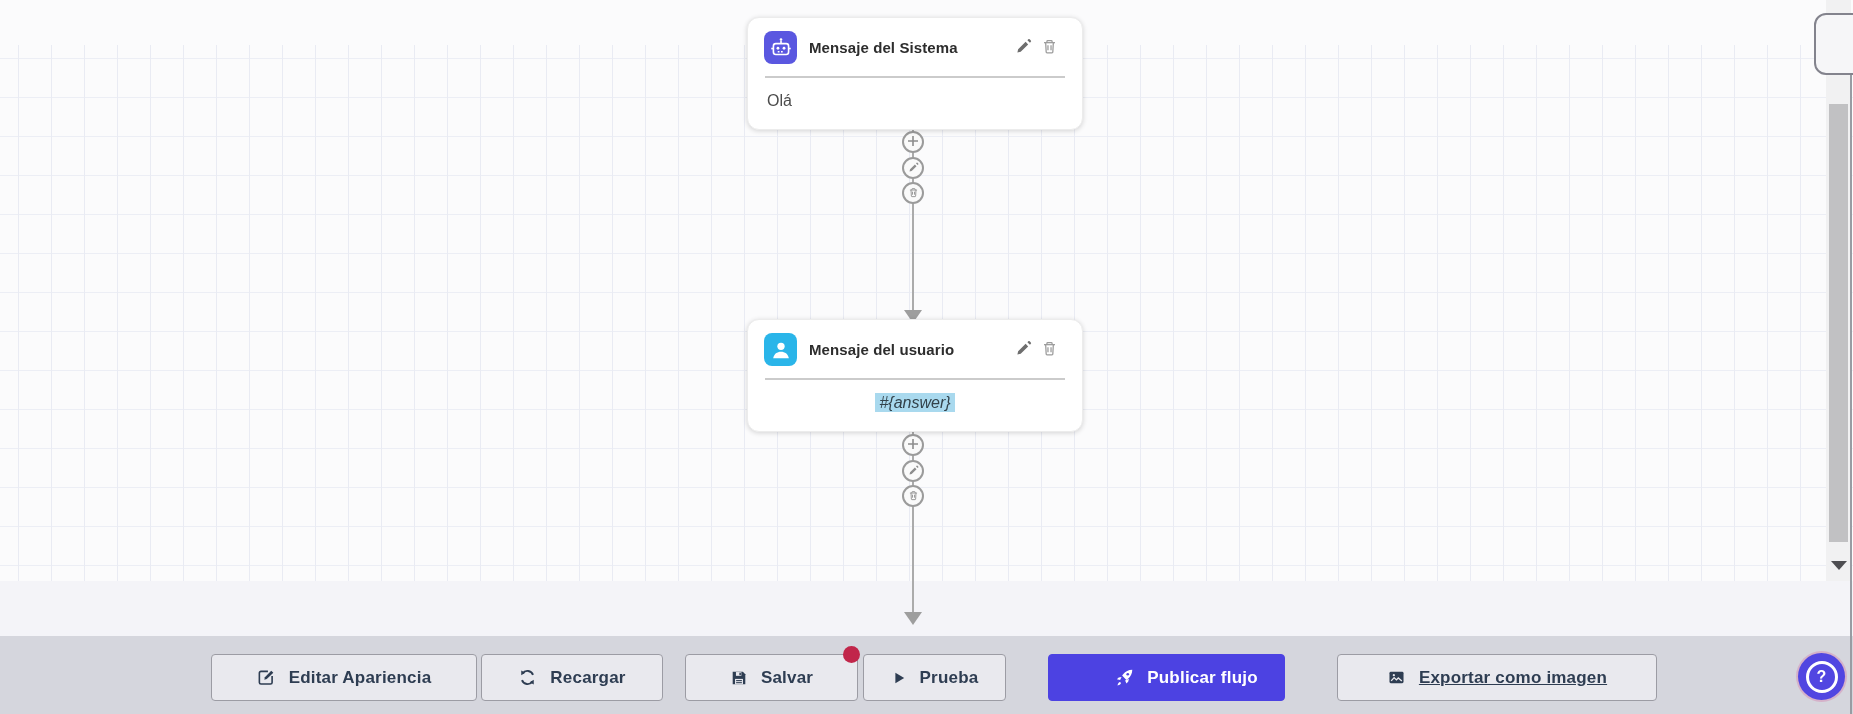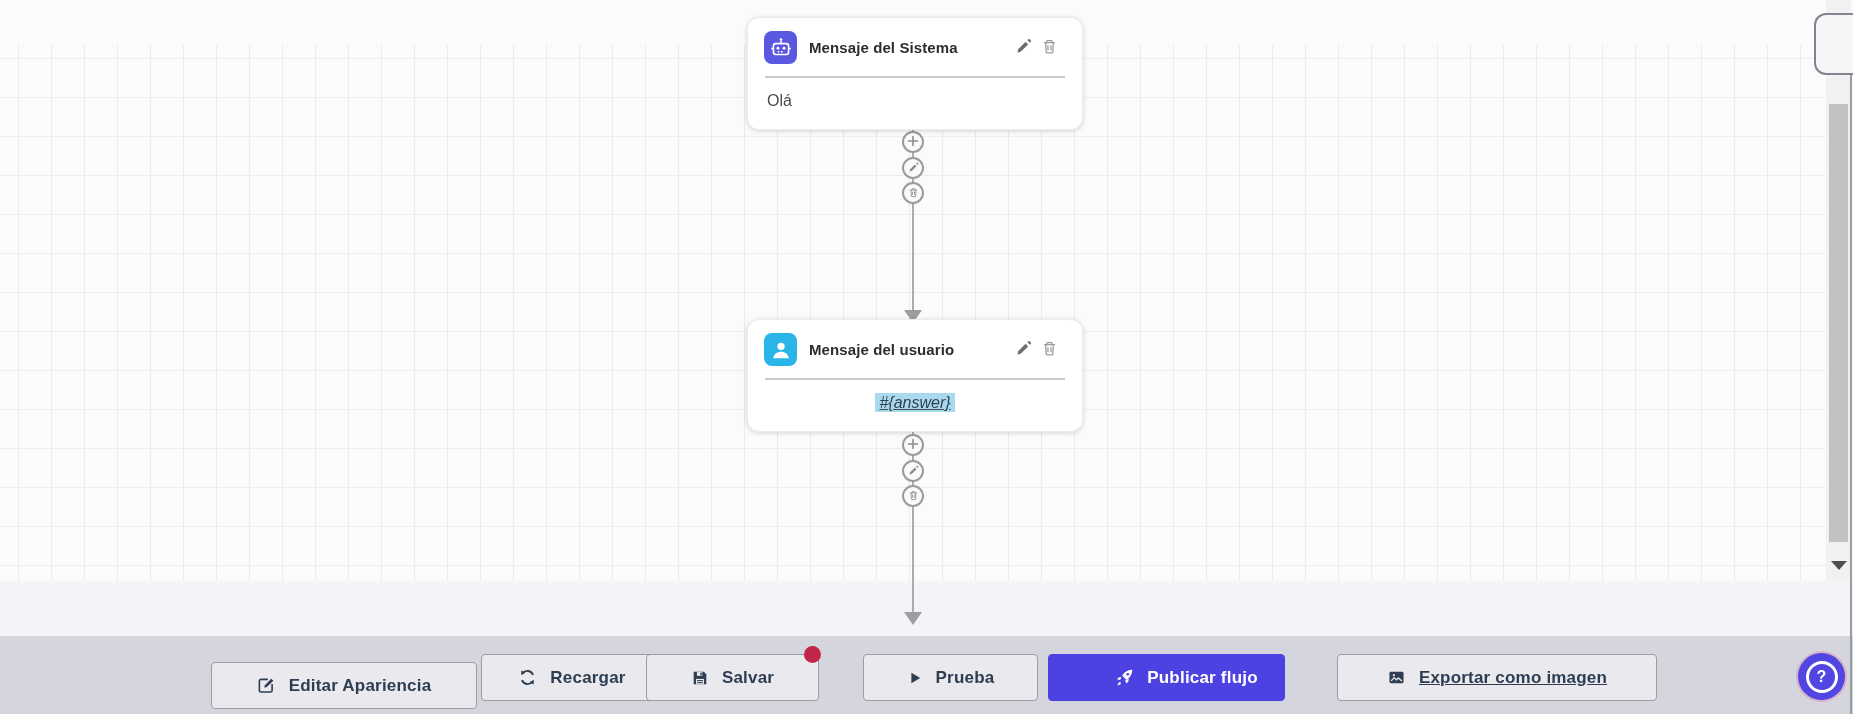--- a/index.html
+++ b/index.html
@@ -34,21 +34,21 @@
     display:flex;align-items:center;justify-content:center;}
   .node-icon.system{background:#5a57e0;}
   .node-icon.user{background:#2ab5e9;}
   .node-title{flex:1;font-size:15px;font-weight:700;color:#2d2d2d;letter-spacing:.1px;}
   .node-actions{display:flex;align-items:center;gap:9px;}
   .icon-btn{background:none;border:none;padding:0;cursor:pointer;display:flex;align-items:center;}
   .pencil{color:#6e6e6e;}
   .trash{color:#9b9b9b;}
   .node-divider{border:none;border-top:2px solid #cbcbcb;margin:0 17px;}
   .node-body{padding:14px 19px 19px 19px;font-size:16px;color:#4b4b4b;}
-  .node-body.centered{text-align:center;text-decoration:underline;}
+  .node-body.centered{text-align:center;}
   .answer-token{font-style:italic;background:#a9d9ee;color:#33424a;padding:1px 4px;}
 
   
   .edge-line{position:absolute;width:2px;background:#ababab;left:912px;z-index:1;}
   .edge-arrow{position:absolute;left:904px;width:0;height:0;z-index:1;
     border-left:9px solid transparent;border-right:9px solid transparent;
     border-top:13px solid #9e9e9e;}
   .edge-btn{
     position:absolute;left:902px;width:22px;height:22px;border-radius:50%;
     background:#fafafa;border:2px solid #9b9b9b;color:#8d8d8d;
@@ -231,21 +231,21 @@
             <path d="M8.2 8.5v5.5M11.8 8.5v5.5"></path>
           </svg>
       </span>
     </button>
   </div>
 
   <div class="midstrip"></div>
 
   <div class="toolbar">
 
-    <button class="tb-btn" style="left:211px;width:266px;margin-top:8px;">
+    <button class="tb-btn" style="left:211px;width:266px;">
       <span class="bicon">
         <svg width="19" height="19" viewBox="0 0 20 20" fill="none" stroke="currentColor" stroke-width="1.7">
           <path d="M11.5 3.5H4.2c-.9 0-1.7.8-1.7 1.7v10c0 .9.8 1.7 1.7 1.7h10c.9 0 1.7-.8 1.7-1.7V8.3"></path>
           <path fill="currentColor" stroke="none" d="M8.3 9.7l6.7-6.9 2.2 2.2-6.9 6.7-2.6.6z"></path>
         </svg>
       </span>
       <span>Editar Apariencia</span>
     </button>
 
     <button class="tb-btn" style="left:481px;width:182px;">
@@ -253,36 +253,36 @@
         <svg width="19" height="19" viewBox="0 0 20 20" fill="none" stroke="currentColor" stroke-width="2">
           <path d="M15.8 7.2A6.2 6.2 0 0 0 4.8 5.8"></path>
           <path fill="currentColor" stroke="none" d="M3.4 2.6v5l4.3-2.6z"></path>
           <path d="M4.2 12.8a6.2 6.2 0 0 0 11 1.4"></path>
           <path fill="currentColor" stroke="none" d="M16.6 17.4v-5l-4.3 2.6z"></path>
         </svg>
       </span>
       <span>Recargar</span>
     </button>
 
-    <button class="tb-btn" style="left:646px;width:173px;">
+    <button class="tb-btn" style="left:685px;width:173px;">
       <span class="bicon">
         <svg width="18" height="18" viewBox="0 0 20 20">
           <path fill="currentColor" d="M3 3h11.3L17 5.7V17H3z"></path>
           <rect x="6.6" y="3.4" width="6" height="4.2" fill="#e9e9ee"></rect>
           <rect x="10.4" y="4.1" width="1.7" height="2.8" fill="currentColor"></rect>
           <rect x="5.6" y="11" width="8.8" height="6" fill="#e9e9ee"></rect>
           <rect x="6.8" y="12.3" width="6.4" height="1.2" fill="currentColor"></rect>
           <rect x="6.8" y="14.6" width="6.4" height="1.2" fill="currentColor"></rect>
         </svg>
       </span>
       <span>Salvar</span>
       <span class="badge-dot"></span>
     </button>
 
-    <button class="tb-btn" style="left:863px;width:175px;">
+    <button class="tb-btn" style="left:863px;width:143px;">
       <span class="bicon">
         <svg width="16" height="16" viewBox="0 0 20 20">
             <path d="M5.5 3.5v13l11-6.5z" fill="currentColor"></path>
           </svg>
       </span>
       <span>Prueba</span>
     </button>
 
     <button class="tb-btn primary" style="left:1048px;width:237px;">
       <span class="bicon">

